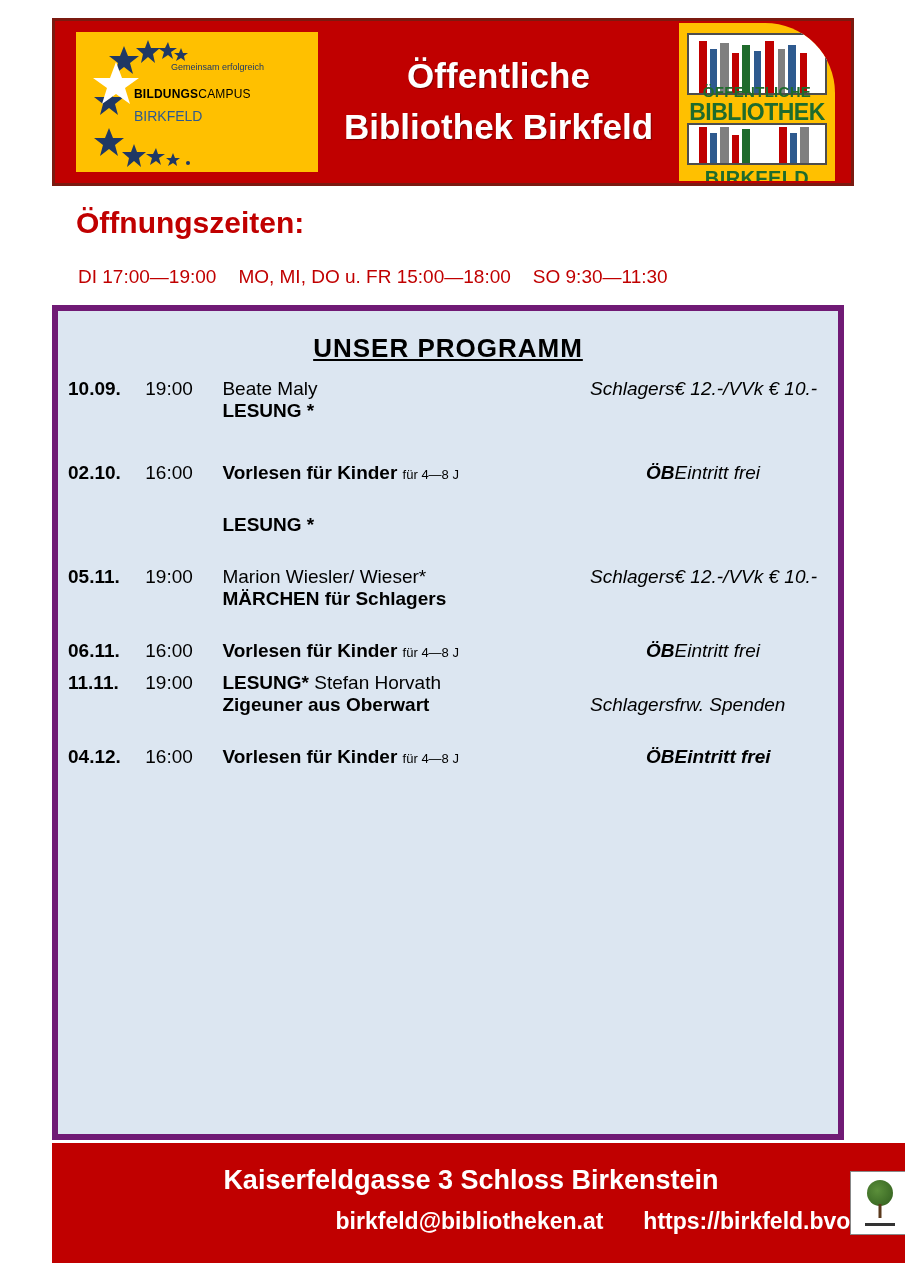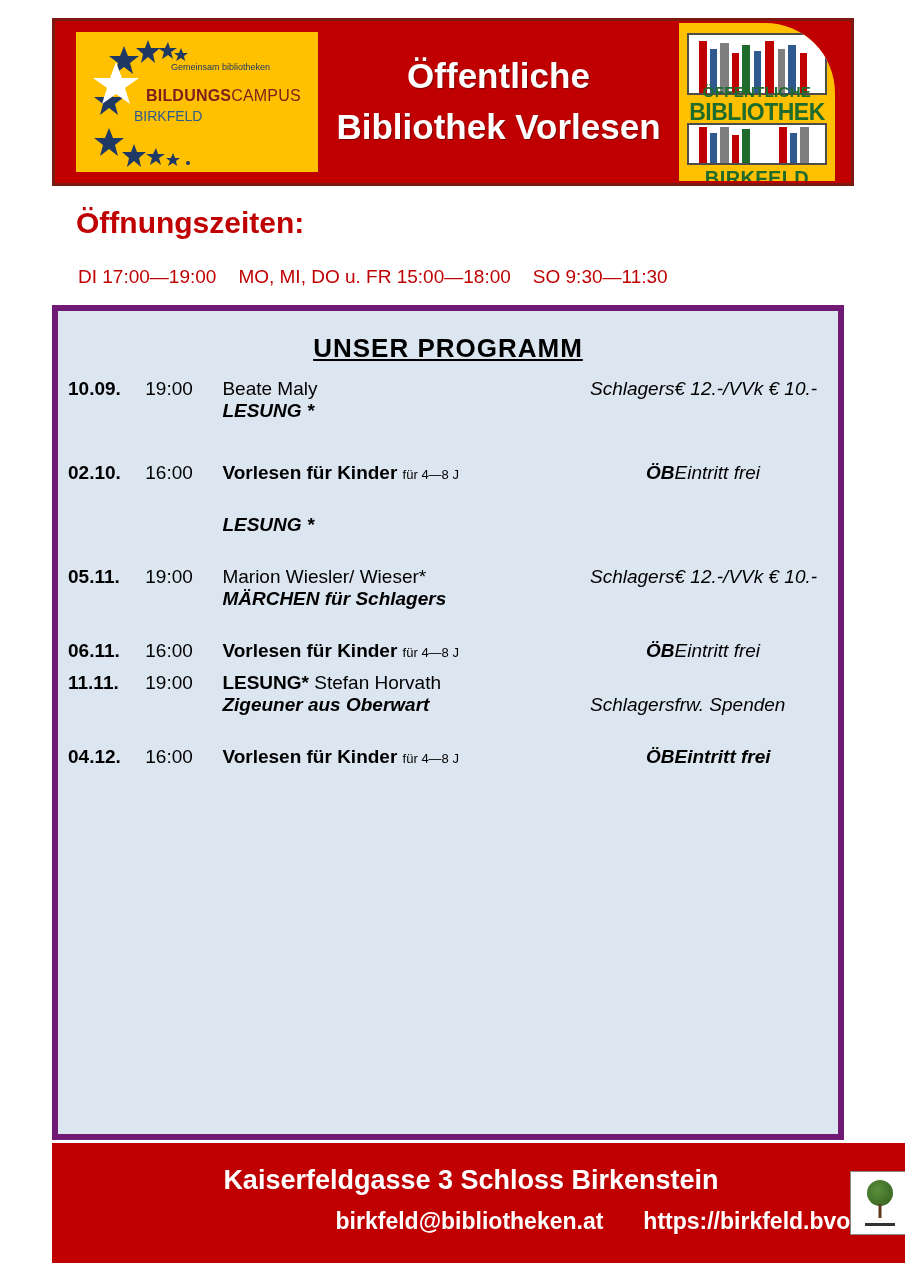--- a/index.html
+++ b/index.html
@@ -37,25 +37,24 @@
   .logo-left .slogan {
     position: absolute;
     left: 95px; top: 30px;
     font-size: 9px;
     color: #1f3864;
     white-space: nowrap;
   }
   .logo-left .bc {
     position: absolute;
     left: 58px; top: 55px;
-    font-size: 16px;
-    color: #7f1d1d;
+    font-size: 12px;
+    color: #000000;
     letter-spacing: .2px;
     white-space: nowrap;
-    margin-left: 12px;
   }
   .logo-left .bc b { font-weight: 700; }
   .logo-left .bc span { font-weight: 400; }
   .logo-left .bk {
     position: absolute;
     left: 58px; top: 76px;
     font-size: 14px;
     color: #2e5a8f;
     white-space: nowrap;
   }
@@ -143,21 +142,21 @@
     padding: 0;
     font-size: 19px;
   }
   .c-date   { width: 88px;  padding-left: 10px !important; font-weight: 700; }
   .c-time   { width: 78px; }
   .c-title  { width: 320px; }
   .c-place  { width: 140px; text-align: right; font-style: italic; font-size: 19px; }
   .c-price  { width: 166px; text-align: left; font-style: italic; font-size: 14px; }
 
   .row-main td { padding-top: 0; }
-  .sub { font-weight: 700; font-style: italic; }
+  .sub { font-weight: 700; }
   .small { font-size: 13px; font-weight: 400; }
   .bold { font-weight: 700; }
   .spacer td { height: 30px; }
   .spacer-sm td { height: 10px; }
 
   
   .footer {
     position: absolute;
     left: 52px; top: 1143px;
     width: 898px; height: 120px;
@@ -217,30 +216,30 @@
         <polygon points="105,16 107,21 112,21 108,24 109,29 105,26 100,29 102,24 98,21 103,21"></polygon>
         <polygon points="33,55 37,65 48,65 39,72 42,83 33,76 24,83 27,72 18,65 29,65"></polygon>
         <polygon points="33,96 37,106 48,106 39,113 42,124 33,117 24,124 27,113 18,106 29,106"></polygon>
         <polygon points="58,112 61,120 70,120 63,126 65,135 58,129 51,135 53,126 46,120 55,120"></polygon>
         <polygon points="80,116 82,122 89,122 83,126 85,133 80,129 74,133 76,126 70,122 77,122"></polygon>
         <polygon points="97,121 99,126 104,126 100,129 101,134 97,131 92,134 94,129 90,126 95,126"></polygon>
         <circle cx="112" cy="131" r="2"></circle>
       </g>
       <polygon points="40,30 46,46 63,46 49,56 54,72 40,62 26,72 31,56 17,46 34,46" fill="#ffffff"></polygon>
     </svg>
-    <div class="slogan">Gemeinsam bibliotheken</div>
+    <div class="slogan">Gemeinsam erfolgreich</div>
     <div class="bc">
       <b>BILDUNGS</b><span>CAMPUS</span>
     </div>
     <div class="bk">BIRKFELD</div>
   </div>
 
   <div class="banner-title">
     <div>Öffentliche</div>
-    <div>Bibliothek Vorlesen</div>
+    <div>Bibliothek Birkfeld</div>
   </div>
 
   <div class="logo-right">
     <div class="shelf a"></div>
     <div class="shelf b"></div>
     <svg viewBox="0 0 156 158" style="position:absolute;left:0;top:0;width:100%;height:100%">
       <g>
         <rect x="20" y="18" width="8" height="52" fill="#c00000"></rect>
         <rect x="31" y="26" width="7" height="44" fill="#2e5a8f"></rect>
         <rect x="41" y="20" width="9" height="50" fill="#7f7f7f"></rect>

